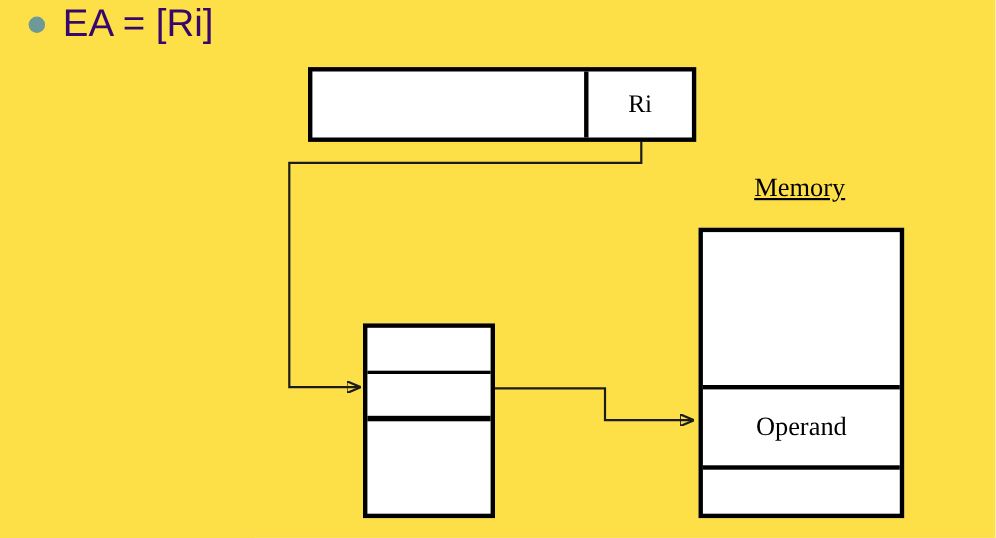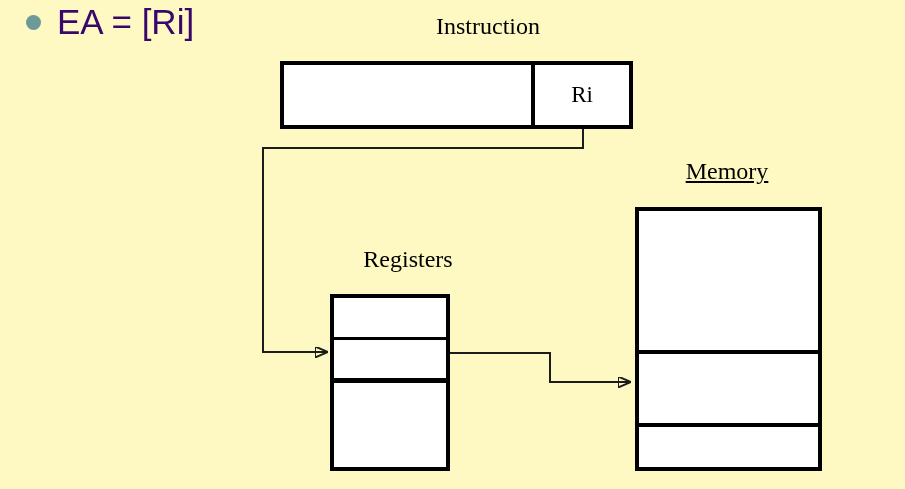--- a/index.html
+++ b/index.html
@@ -4,21 +4,21 @@
 <style>
   html, body {
     margin: 0;
     padding: 0;
     background: #ffffff;
   }
   .slide {
     position: relative;
     width: 905px;
     height: 489px;
-    background: #fef9c3;
+    background: #fde047;
     overflow: hidden;
     font-family: "Liberation Serif", serif;
   }
 
   
   .title-row {
     position: absolute;
     left: 0;
     top: 0;
     height: 48px;
@@ -155,31 +155,30 @@
   <svg class="connectors" viewBox="0 0 905 489" xmlns="http://www.w3.org/2000/svg">
     <defs>
       <marker id="arrowhead" markerUnits="userSpaceOnUse" markerWidth="13" markerHeight="11" refX="11" refY="5.5" orient="auto">
         <path d="M0,0 L13,5.5 L0,11 z" fill="#1c1c1c" stroke="none"></path>
       </marker>
     </defs>
     <path d="M583,119 L583,148 L263,148 L263,352 L326,352" marker-end="url(#arrowhead)"></path>
     <path d="M450,353 L550,353 L550,382 L629,382" marker-end="url(#arrowhead)"></path>
   </svg>
 
-  <div class="label instruction-label">Instruction</div>
   <div class="box instruction-box">
     <div class="v-divider"></div>
     <div class="ri-cell">Ri</div>
   </div>
 
-  <div class="label registers-label">Registers</div>
   <div class="box registers-box">
     <div class="h-divider reg-div-1"></div>
     <div class="h-divider reg-div-2"></div>
   </div>
 
   <div class="label memory-label">Memory</div>
   <div class="box memory-box">
     <div class="h-divider mem-div-1"></div>
     <div class="h-divider mem-div-2"></div>
+    <div class="operand-cell">Operand</div>
   </div>
 
 </div>
 
 </body></html>

